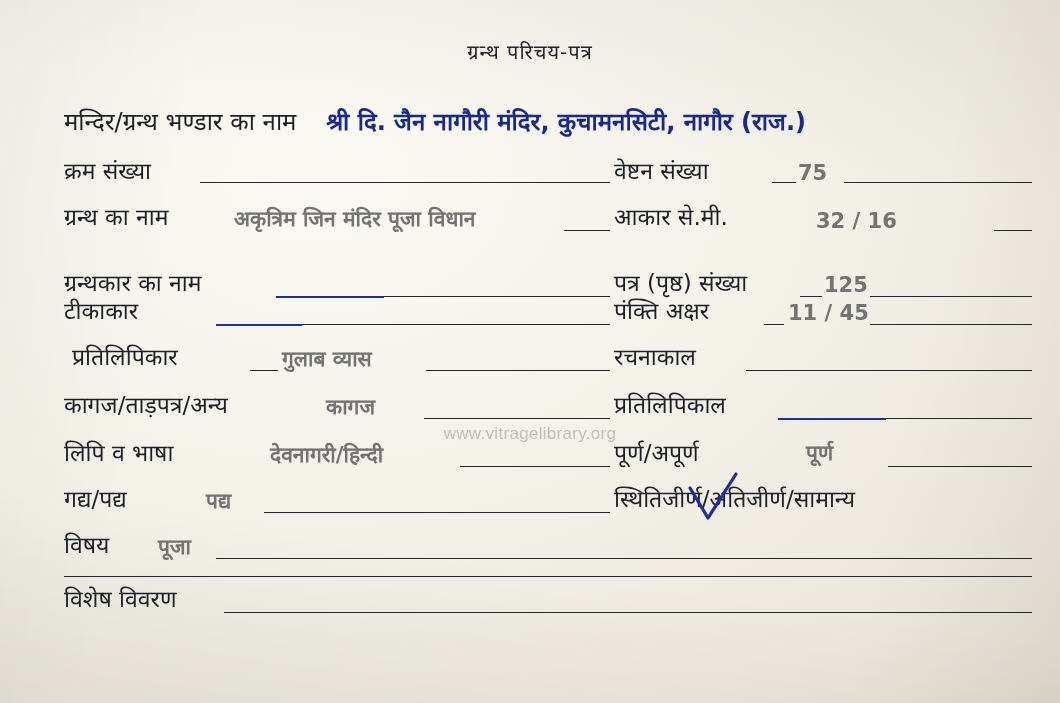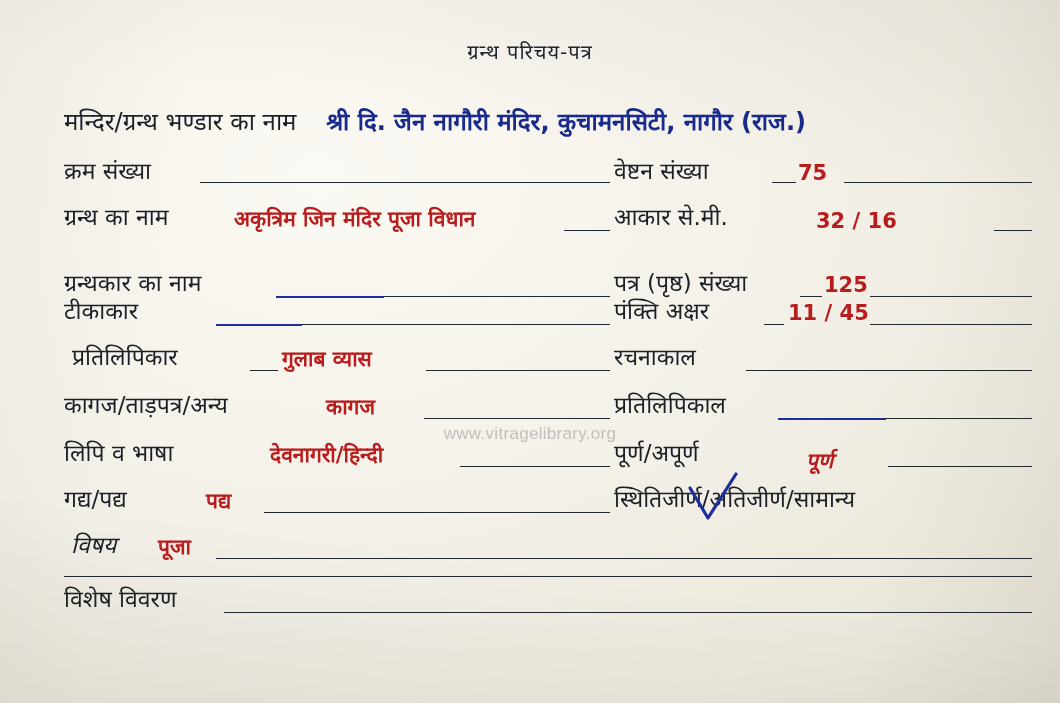--- a/index.html
+++ b/index.html
@@ -59,21 +59,21 @@
     position: absolute;
     font-size: 23px;
     color: #1b1f26;
     white-space: nowrap;
     line-height: 26px;
   }
 
   .val {
     position: absolute;
     font-size: 21px;
-    color: #b91c1c;
+    color: #737373;
     white-space: nowrap;
     line-height: 26px;
     font-weight: 600;
   }
 
   .rule {
     position: absolute;
     height: 0;
     border-top: 1.6px solid #23272e;
   }
@@ -189,34 +189,34 @@
     <span class="val" style="left:718px; top:2px;"></span>
     <div class="rule blue" style="left:714px; width:108px; top:26px;"></div>
     <div class="rule" style="left:820px; width:148px; top:26px;"></div>
   </div>
 
   <div class="row" style="top:440px;">
     <span class="lbl" style="left:0; top:0;">लिपि व भाषा</span>
     <span class="val" style="left:206px; top:2px;">देवनागरी/हिन्दी</span>
     <div class="rule" style="left:396px; width:150px; top:26px;"></div>
     <span class="lbl" style="left:550px; top:0;">पूर्ण/अपूर्ण</span>
-    <span class="val" style="left:742px; top:8px;font-style:italic;">पूर्ण</span>
+    <span class="val" style="left:742px; top:0;">पूर्ण</span>
     <div class="rule" style="left:824px; width:144px; top:26px;"></div>
   </div>
 
   <div class="row" style="top:486px;">
     <span class="lbl" style="left:0; top:0;">गद्य/पद्य</span>
     <span class="val" style="left:142px; top:2px;">पद्य</span>
     <div class="rule" style="left:200px; width:346px; top:26px;"></div>
     <span class="lbl" style="left:550px; top:0;">स्थितिजीर्ण/अतिजीर्ण/सामान्य</span>
     <span class="val" style="left:940px; top:2px;"></span>
   </div>
 
   <div class="row" style="top:532px;">
-    <span class="lbl" style="left:7px; top:0;font-style:italic;">विषय</span>
+    <span class="lbl" style="left:0; top:0;">विषय</span>
     <span class="val" style="left:94px; top:2px;">पूजा</span>
     <div class="rule" style="left:152px; width:816px; top:26px;"></div>
   </div>
 
   <div class="row" style="top:572px;">
     <div class="rule" style="left:0px; width:968px; top:4px;"></div>
     <span class="lbl" style="left:0; top:14px;">विशेष विवरण</span>
     <span class="val" style="left:180px; top:16px;"></span>
     <div class="rule" style="left:160px; width:808px; top:40px;"></div>
   </div>

